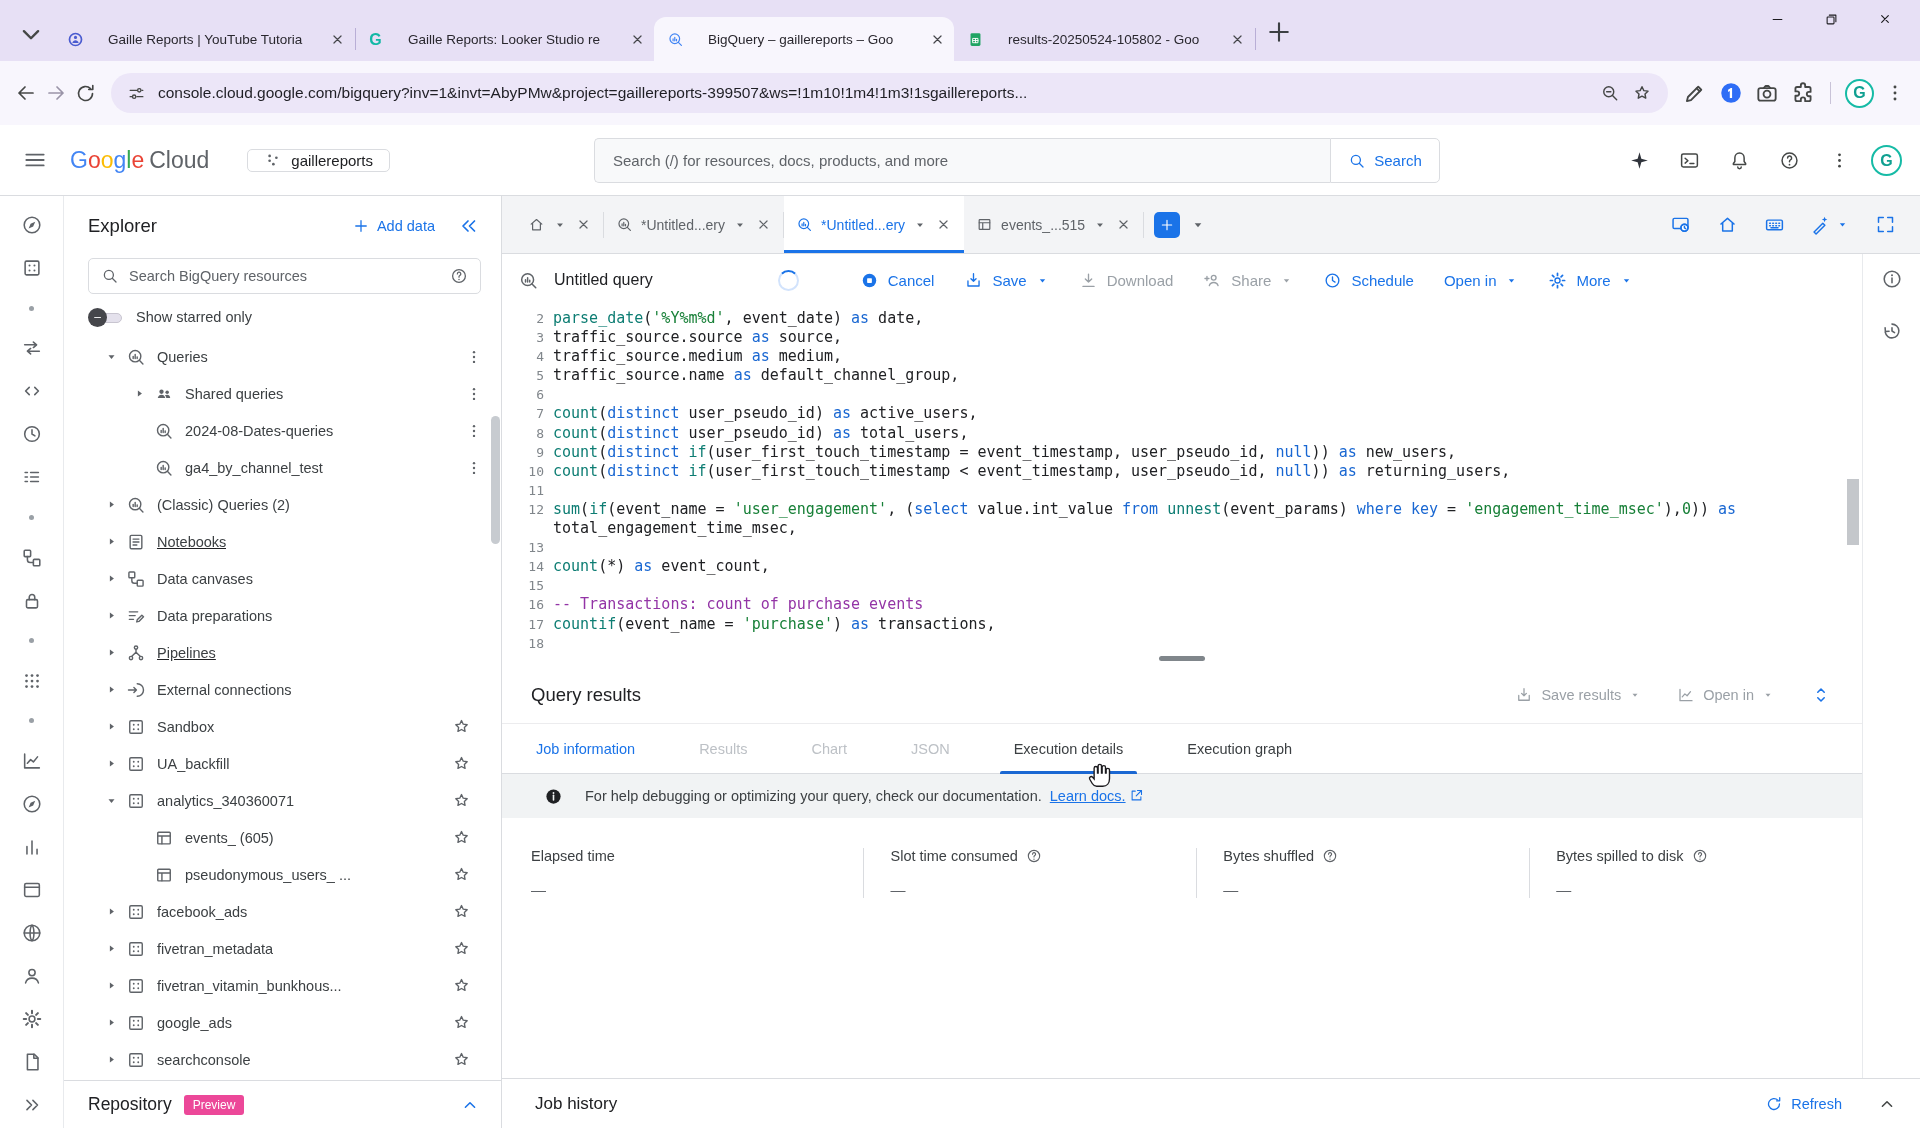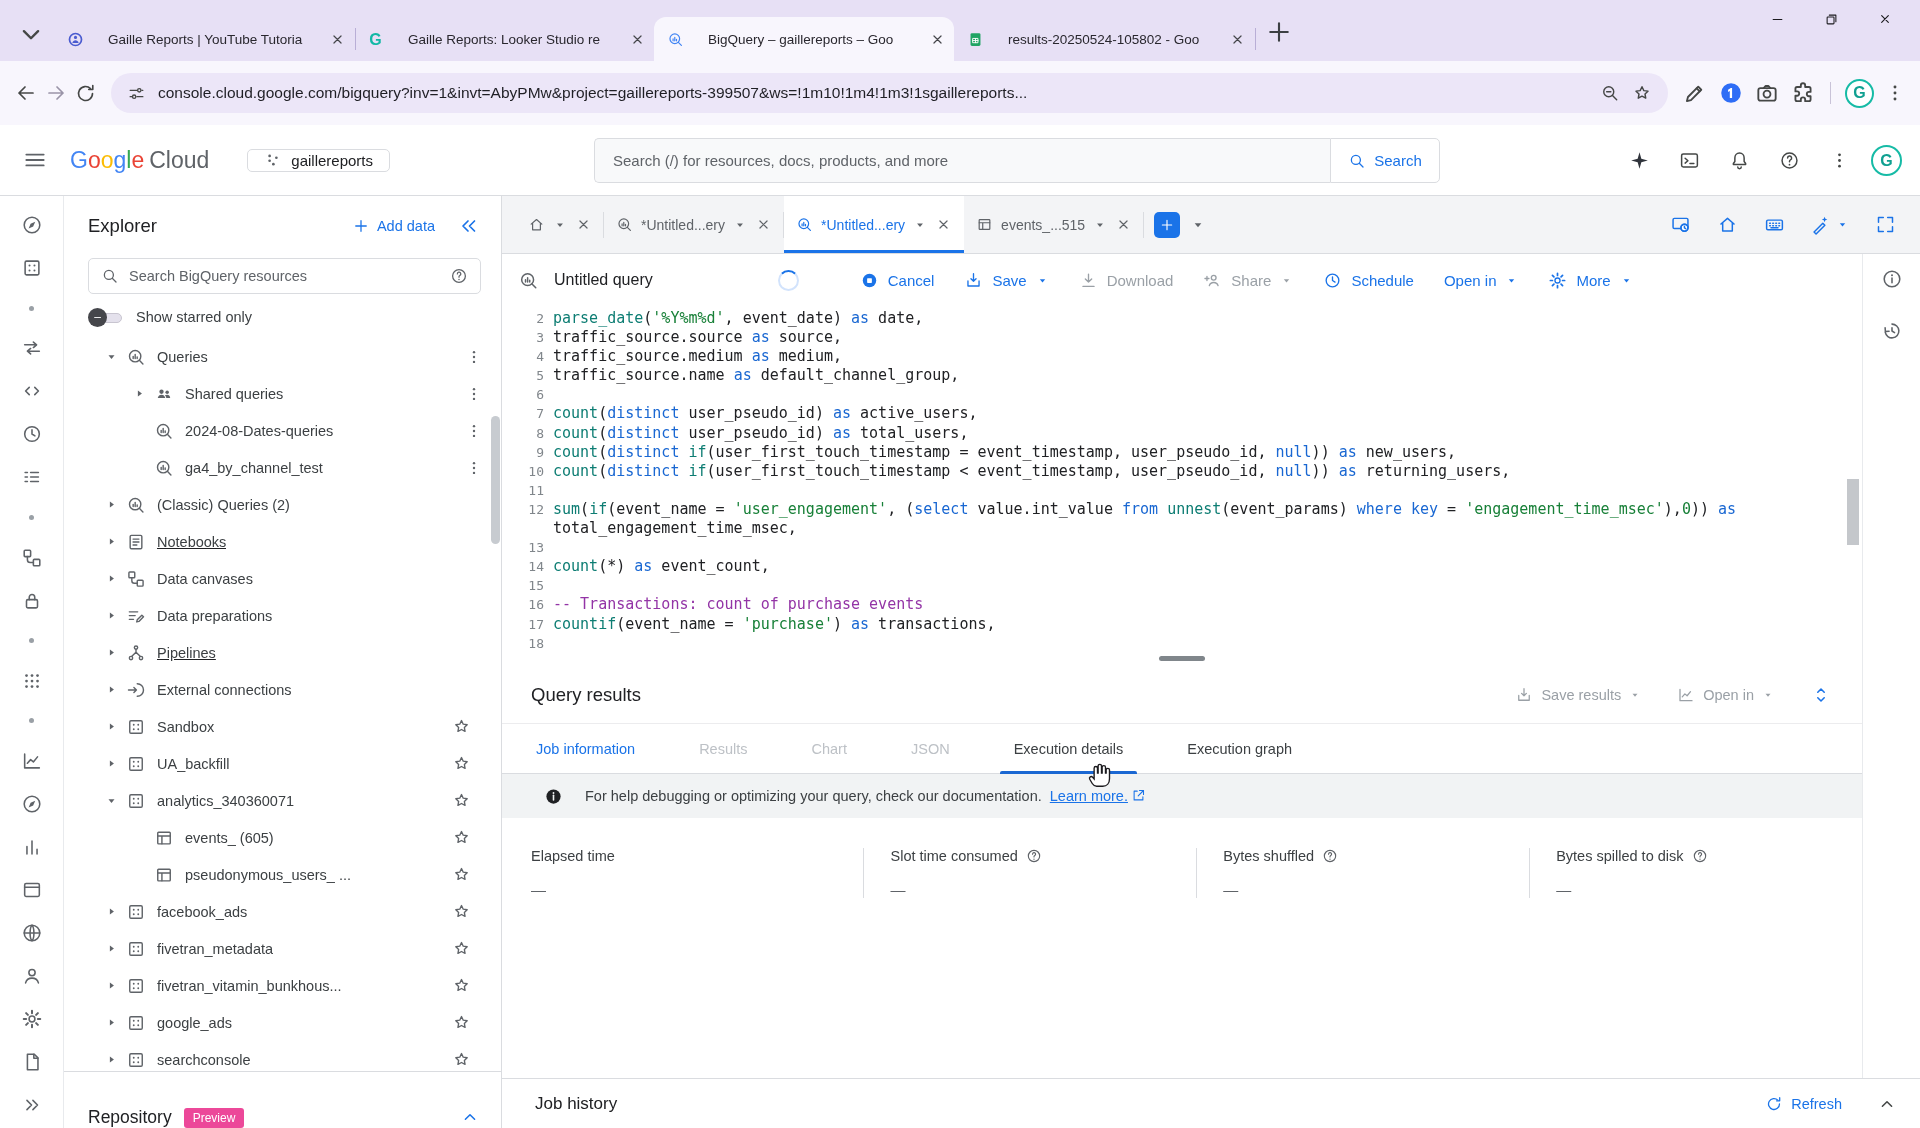--- a/index.html
+++ b/index.html
@@ -72,21 +72,21 @@
   .switch .knob { position:absolute; left:0; top:-2px; width:19px; height:19px; border-radius:50%; background:#45464b; color:#fff; display:flex; align-items:center; justify-content:center; font-size:12px; line-height:1; }
   .tree { flex:1; overflow:hidden; padding-top:2px; }
   .trow { height:37px; display:flex; align-items:center; padding-right:16px; }
   .trow .exp { width:26px; height:14px; color:#5f6368; display:flex; align-items:center; justify-content:center; flex:none; }
   .trow .exp svg { width:13px; height:13px; }
   .trow .ticon { width:20px; height:20px; color:#5f6368; margin:0 11px 0 2px; }
   .trow .lbl { font-size:14.5px; color:#3c4043; white-space:nowrap; overflow:hidden; }
   .trow .trail { margin-left:auto; display:flex; align-items:center; }
   .trow .star { width:19px; height:19px; color:#5f6368; margin-right:14px; }
   .trow .keb { width:18px; height:18px; color:#5f6368; margin-right:2px; }
-  .exp-footer { height:57px; border-top:1px solid #dadce0; display:flex; align-items:flex-end; padding:0 20px 0 24px; gap:12px; }
+  .exp-footer { height:48px; border-top:1px solid #dadce0; display:flex; align-items:center; padding:0 20px 0 24px; gap:12px; }
   .exp-footer .ft { font-size:17.5px; color:#202124; }
   .badge { background:#ec4899; color:#fff; font-size:12px; padding:3px 9px; border-radius:3px; }
   .exp-footer .chev { margin-left:auto; width:22px; height:22px; color:#1a73e8; }
   .exp-scroll { position:absolute; right:1px; top:220px; width:9px; height:128px; background:#c7cbd0; border-radius:5px; }
 
   
   .main { flex:1; display:flex; flex-direction:column; min-width:0; }
   .edtabs { height:58px; background:#f3f4f6; border-bottom:1px solid #dadce0; display:flex; align-items:stretch; padding-left:14px; }
   .edtab { display:flex; align-items:center; gap:8px; padding:0 12px; font-size:14px; color:#5f6368; position:relative; }
   .edtab .ic16 { width:17px; height:17px; }
@@ -1396,21 +1396,21 @@
           <div class="banner">
             <span class="ic bic">
                 <svg viewBox="0 0 24 24">
                   <circle cx="12" cy="12" r="9" fill="currentColor" stroke="none"></circle>
                   <path d="M12 10.5v6" stroke="#f1f3f4" stroke-width="2"></path>
                   <circle cx="12" cy="7.5" r="1.2" fill="#f1f3f4" stroke="none"></circle>
                 </svg>
               </span>
             <span class="btxt">
               <span>For help debugging or optimizing your query, check our documentation.</span>
-              <a href="#">Learn more.</a><span class="ic eic">
+              <a href="#">Learn docs.</a><span class="ic eic">
                   <svg viewBox="0 0 24 24">
                     <path d="M10 5H5v14h14v-5"></path>
                     <path d="M13.5 4H20v6.5M20 4l-8.5 8.5"></path>
                   </svg>
                 </span>
             </span>
           </div>
 
           <div class="cards" id="cards">
               <div class="card">

